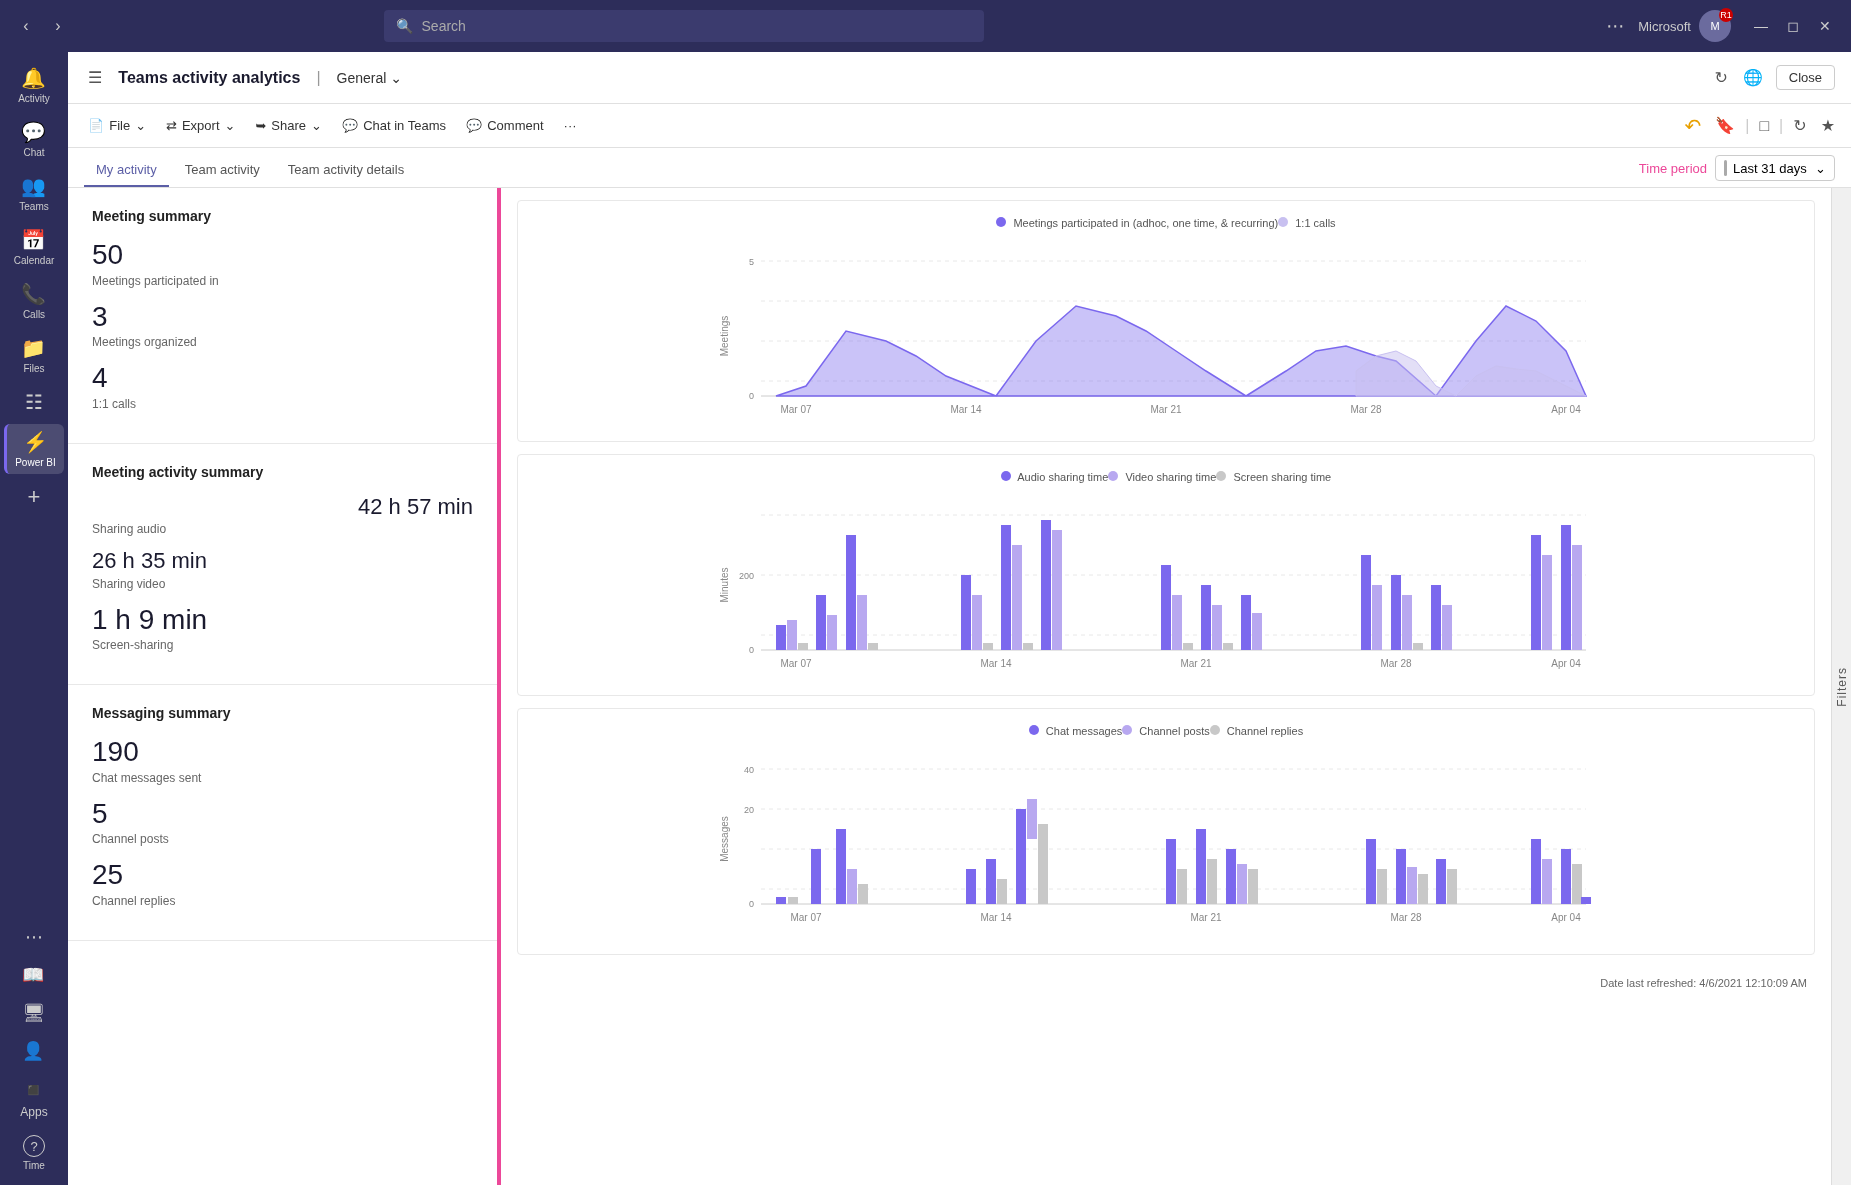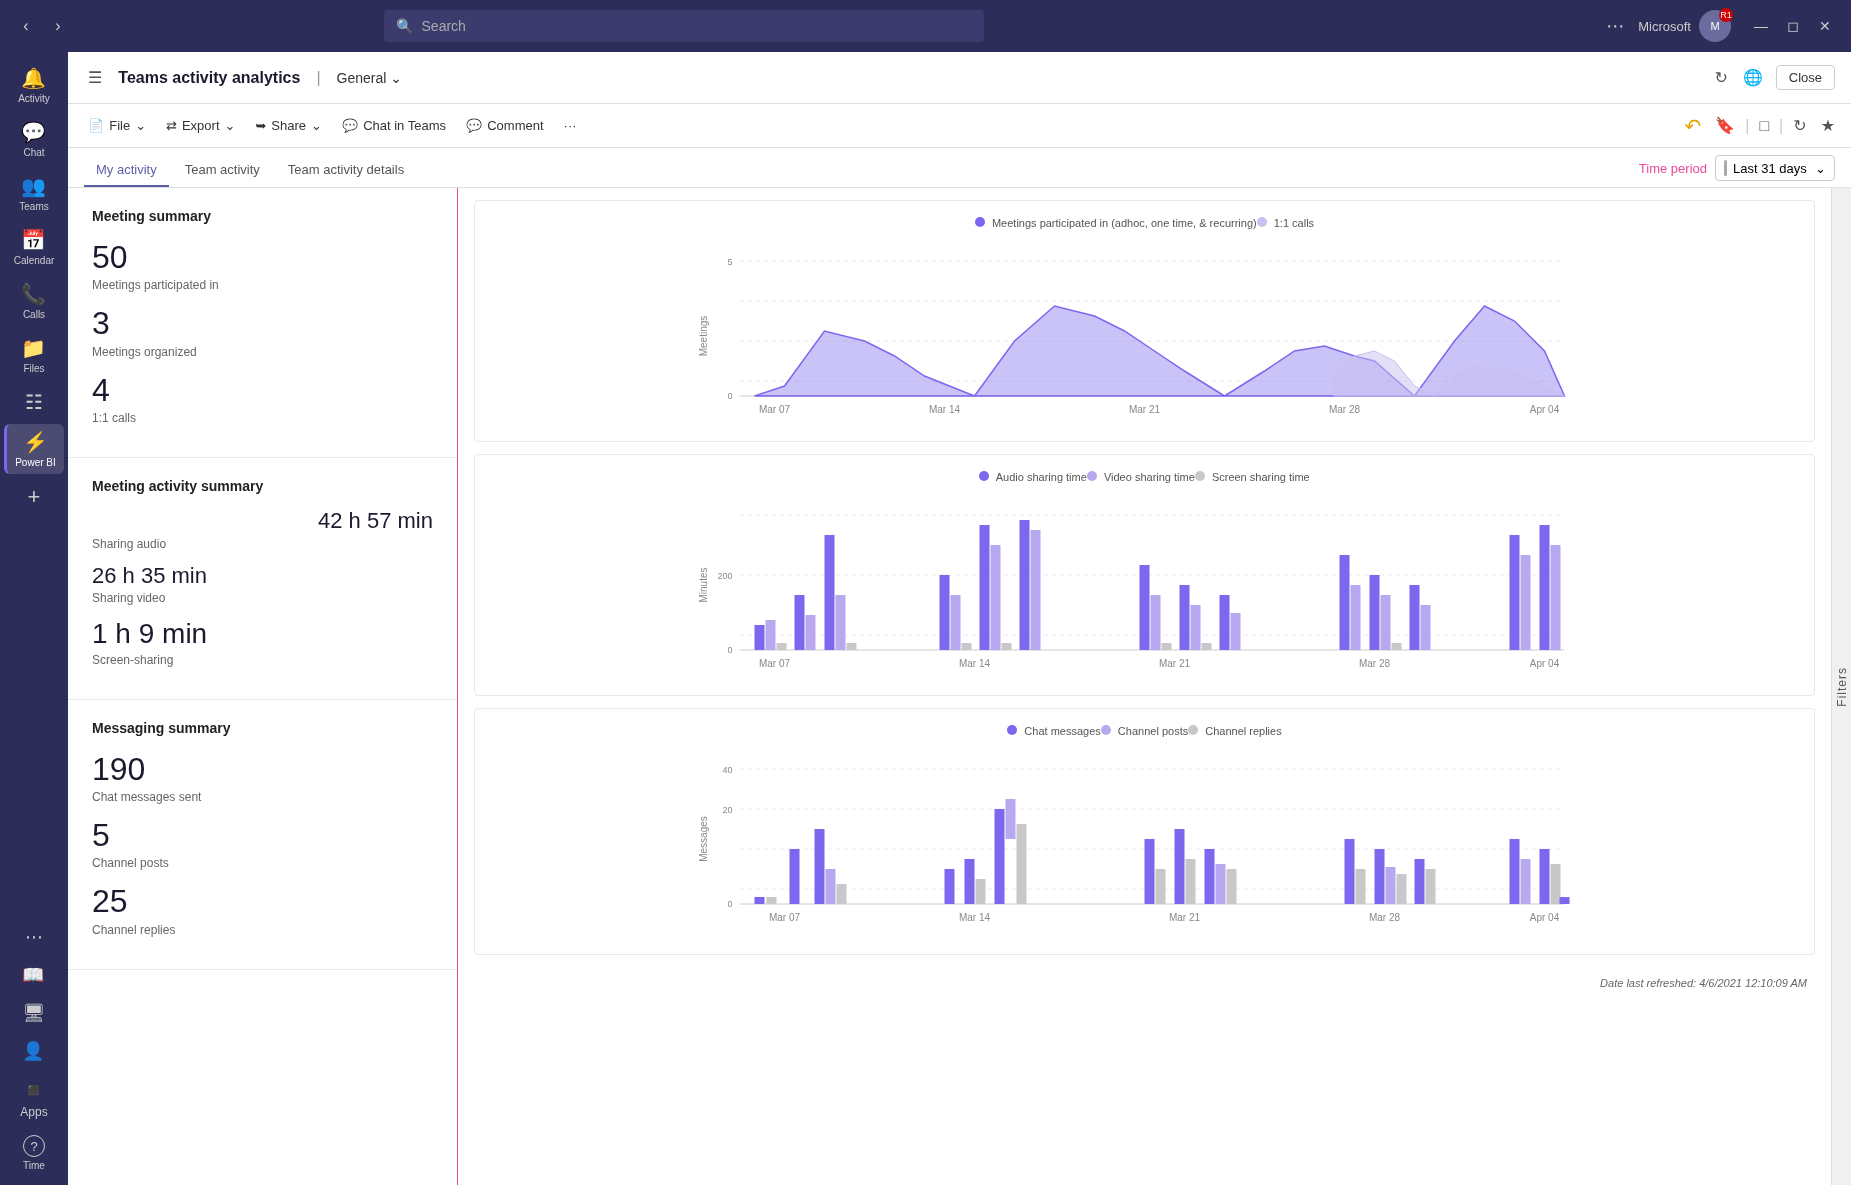--- a/index.html
+++ b/index.html
@@ -95,28 +95,28 @@
       display: flex; align-items: center; gap: 6px; border: 1px solid #ccc; border-radius: 4px;
       padding: 4px 8px; font-size: 13px; cursor: pointer; background: white; min-width: 120px;
     }
     .time-period-bar { width: 3px; height: 16px; background: #aaa; border-radius: 2px; }
 
     
     .content-area { flex: 1; display: flex; overflow: hidden; }
 
     
     .stats-column {
-      width: 390px; flex-shrink: 0; overflow-y: auto; border-right: 1px solid #ec4899;
+      width: 433px; flex-shrink: 0; overflow-y: auto; border-right: 4px solid #ec4899;
     }
     .stat-panel {
       padding: 20px 24px; border-bottom: 1px solid #e8e8e8;
     }
     .stat-panel-title { font-size: 14px; font-weight: 600; color: #222; margin-bottom: 14px; }
     .stat-item { margin-bottom: 12px; }
-    .stat-value { font-size: 32px; font-weight: 300; color: #1a1a2e; line-height: 1.2; }
+    .stat-value { font-size: 28px; font-weight: 300; color: #1a1a2e; line-height: 1.2; }
     .stat-label { font-size: 12px; color: #666; margin-top: 2px; }
 
     
     .charts-column { flex: 1; overflow-y: auto; padding: 12px 16px; }
     .chart-panel { background: white; border: 1px solid #e8e8e8; border-radius: 4px; margin-bottom: 12px; padding: 16px; }
     .chart-legend { display: flex; justify-content: center; margin-bottom: 12px; font-size: 11px; color: #555; }
     .legend-dot { width: 10px; height: 10px; border-radius: 50%; display: inline-block; margin-right: 4px; }
     svg text { font-family: 'Segoe UI', Arial, sans-serif; }
 
     
@@ -545,21 +545,21 @@
             <rect x="865" y="148" width="10" height="7" fill="#7b68ee"></rect>
 
             <text x="90" y="172" font-size="10" fill="#888" text-anchor="middle">Mar 07</text>
             <text x="280" y="172" font-size="10" fill="#888" text-anchor="middle">Mar 14</text>
             <text x="490" y="172" font-size="10" fill="#888" text-anchor="middle">Mar 21</text>
             <text x="690" y="172" font-size="10" fill="#888" text-anchor="middle">Mar 28</text>
             <text x="850" y="172" font-size="10" fill="#888" text-anchor="middle">Apr 04</text>
           </svg>
         </div>
 
-        <div class="bottom-bar" style="border-top:none; justify-content:flex-end; padding: 4px 8px; font-style: italic;">
+        <div class="bottom-bar" style="border-top:none; justify-content:flex-end; padding: 4px 8px;">
           <span class="bottom-bar-text">Date last refreshed: 4/6/2021 12:10:09 AM</span>
         </div>
       </div>
 
       <div class="filter-tab">
         <span class="filter-tab-text">Filters</span>
       </div>
 
     </div>
   </div>

